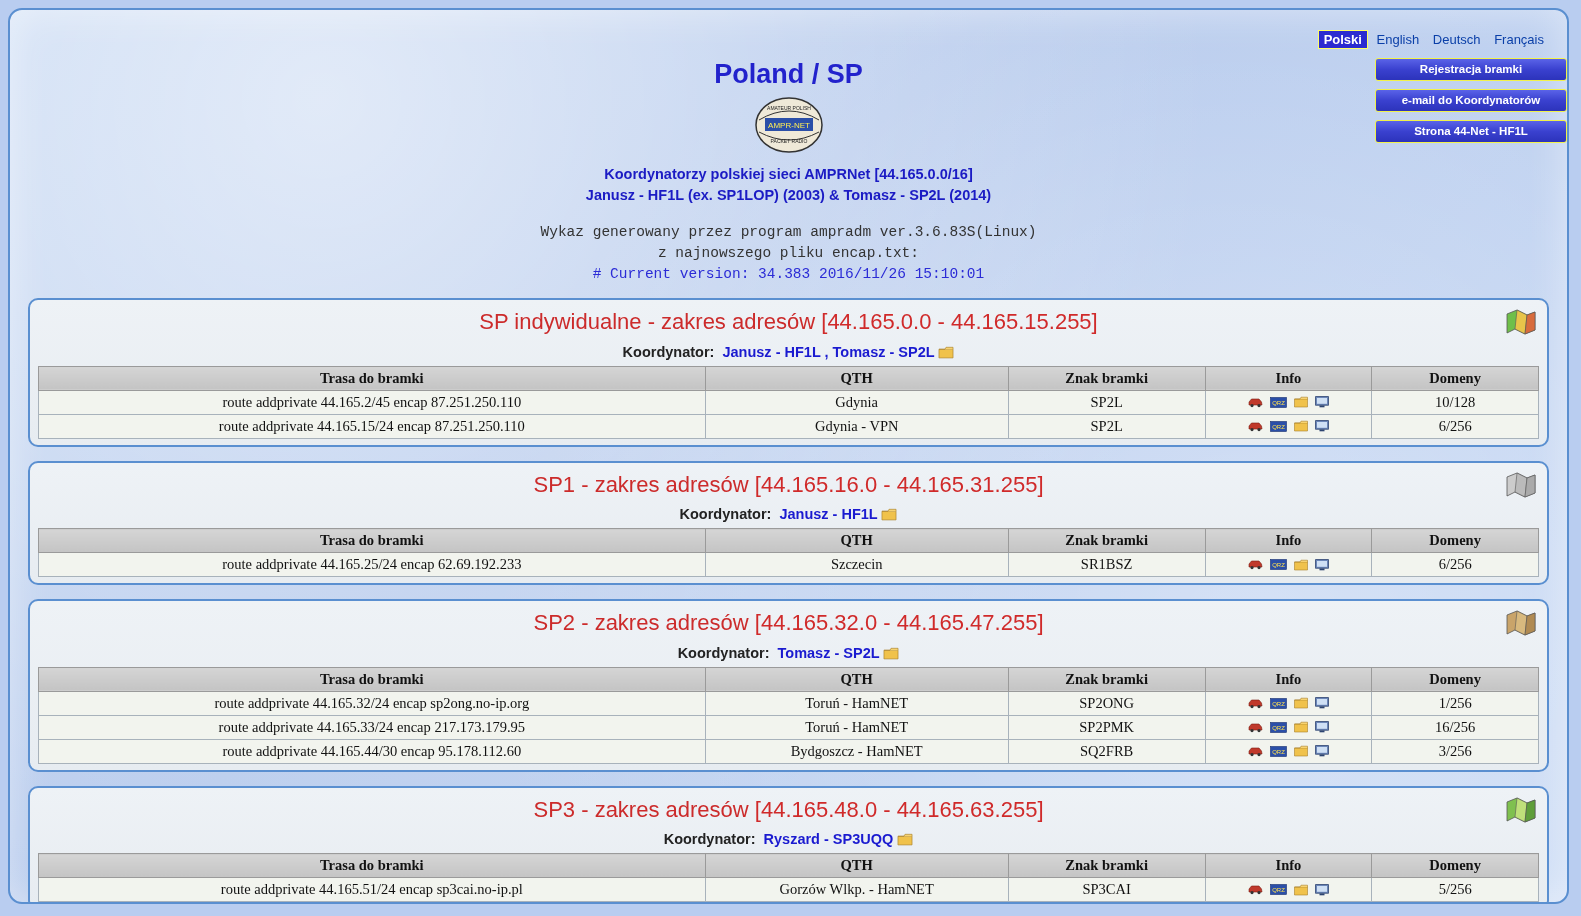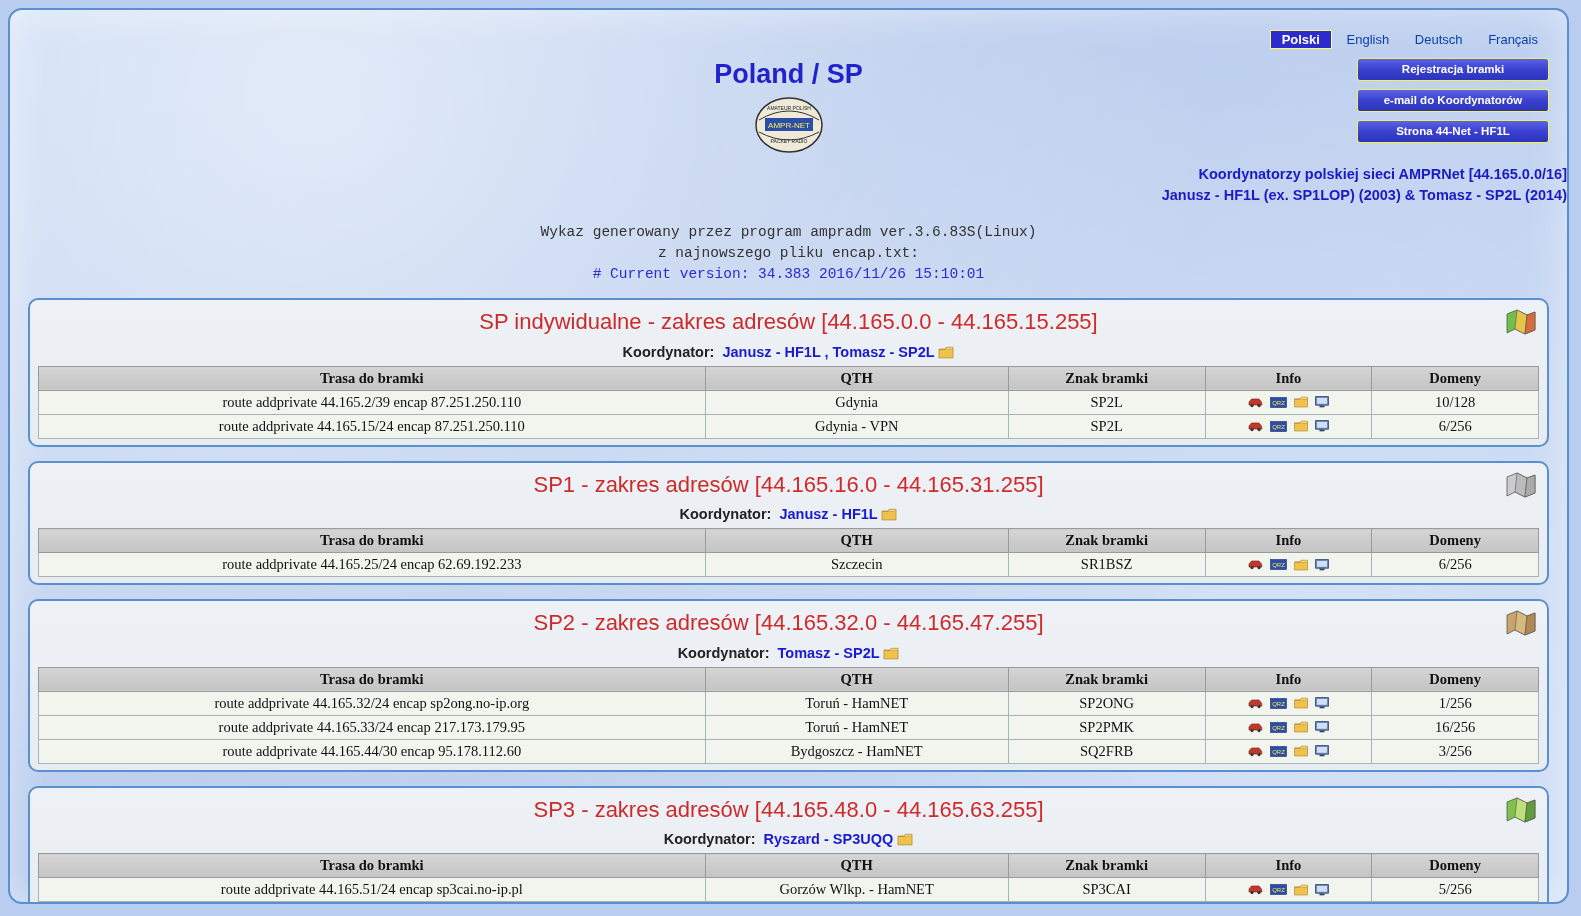--- a/index.html
+++ b/index.html
@@ -31,32 +31,32 @@
 
   
   .lang-bar {
     position: absolute;
     right: 18px;
     top: 22px;
     font-size: 13px;
     color: #0a3fa8;
   }
   .lang-bar span {
-    padding: 1px 11px;
+    padding: 1px 5px;
     cursor: pointer;
   }
   .lang-bar .active {
     background: #2b2bd0;
     color: #ffffff;
     border: 1px solid #ffff66;
     font-weight: bold;
   }
   .btn-stack {
     position: absolute;
-    right: 18px;
+    right: 0;
     top: 48px;
     width: 192px;
   }
   .blue-btn {
     display: block;
     width: 100%;
     margin-bottom: 8px;
     background: linear-gradient(to bottom, #5a63e8 0%, #3a41cf 50%, #2c33bb 100%);
     color: #ffffff;
     font-size: 11.5px;
@@ -92,21 +92,20 @@
     margin: 6px auto 0 auto;
     position: relative;
   }
   .logo svg { display:block; }
   .coord-line {
     color: #1b1bc4;
     font-size: 14.5px;
     font-weight: bold;
     line-height: 1.45;
     margin-top: 10px;
-    text-align: right;
   }
   .mono-block {
     font-family: "Liberation Mono", monospace;
     font-size: 14.5px;
     color: #333333;
     line-height: 1.42;
     margin-top: 16px;
   }
   .mono-block .ver {
     color: #2b2bd6;
@@ -267,21 +266,21 @@
         <tr>
           <th class="route">Trasa do bramki</th>
           <th class="col-qth">QTH</th>
           <th class="col-call">Znak bramki</th>
           <th class="col-info">Info</th>
           <th class="col-dom">Domeny</th>
         </tr>
       </thead>
       <tbody>
     <tr>
-      <td class="route">route addprivate 44.165.2/39 encap 87.251.250.110</td>
+      <td class="route">route addprivate 44.165.2/45 encap 87.251.250.110</td>
       <td class="col-qth">Gdynia</td>
       <td class="col-call">SP2L</td>
       <td class="col-info">
   <div class="icons">
     <span class="ic">
       <svg class="ic-car" viewBox="0 0 15 11">
                       <path d="M1 8 L1 5 L3.5 2 L11 2 L13.5 5 L14 8 Z" fill="#c0392b" stroke="#7a1d12" stroke-width="0.6"></path>
                       <circle cx="4" cy="8.6" r="1.6" fill="#333"></circle>
                       <circle cx="11" cy="8.6" r="1.6" fill="#333"></circle>
                     </svg>

